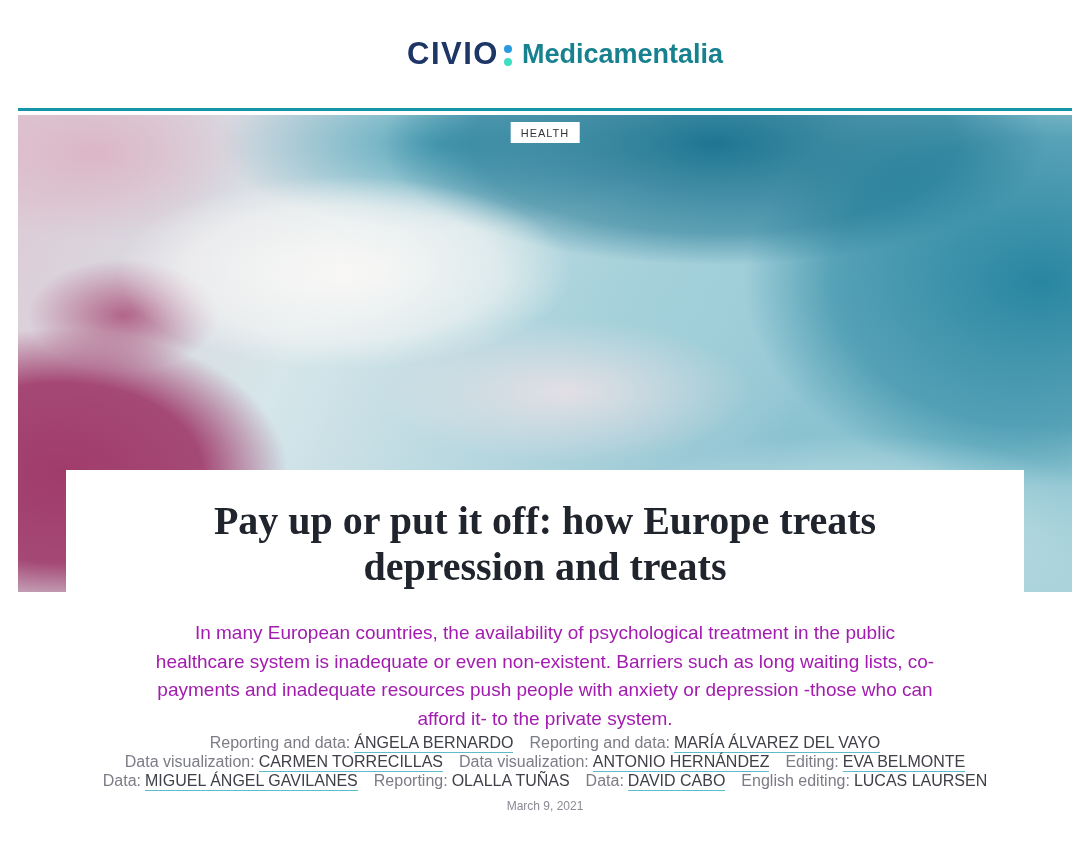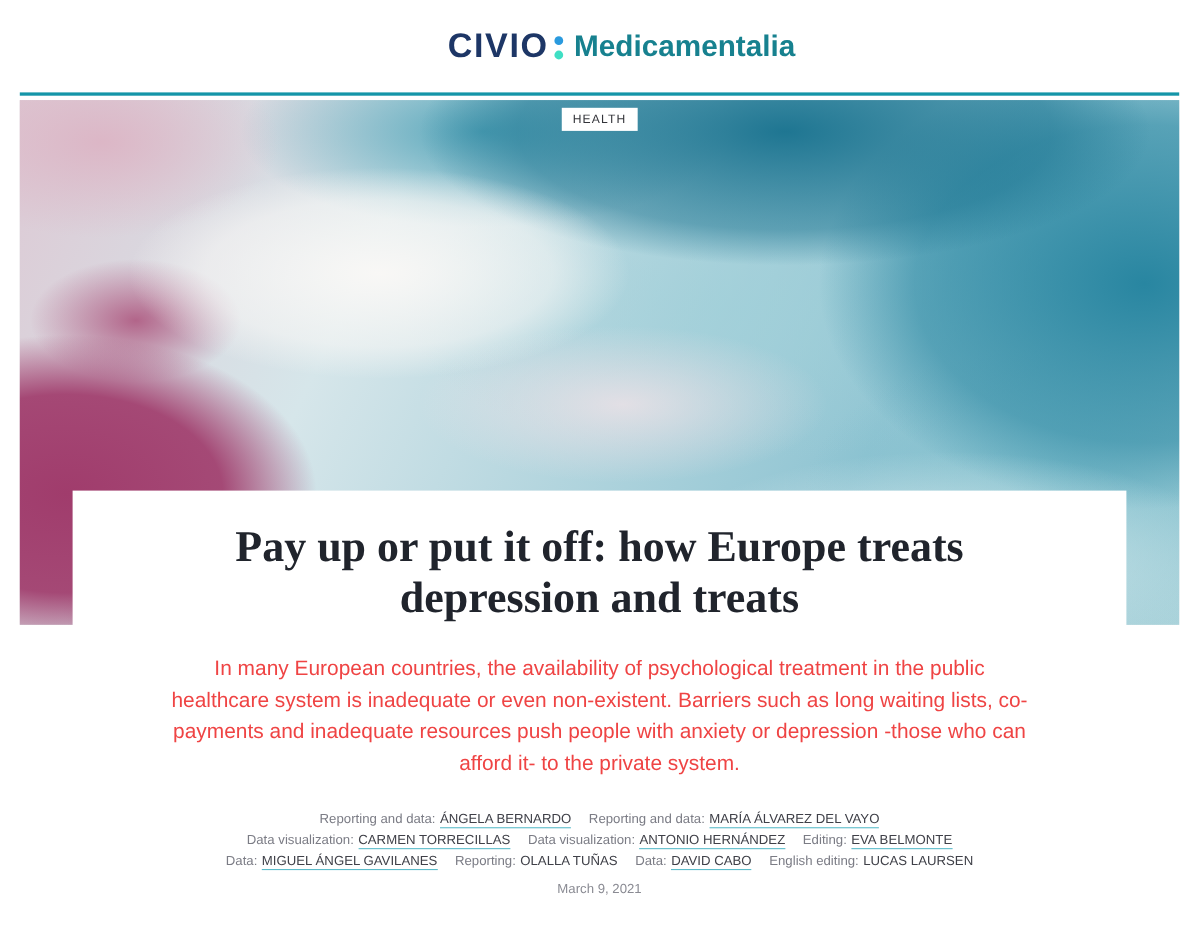--- a/index.html
+++ b/index.html
@@ -6,21 +6,21 @@
   body {
     width:1090px; height:850px;
     background:#ffffff;
     font-family:"Liberation Sans", sans-serif;
     overflow:hidden;
     position:relative;
   }
 
   
   .site-header {
-    height:84px;
+    height:108px;
     display:flex; align-items:center; justify-content:center;padding-left:40px;
   }
   .logo { display:flex; align-items:center; cursor:pointer; }
   .logo-civio {
     font-size:31px; font-weight:bold; letter-spacing:1.5px;
     color:#1d3666;
   }
   .logo-dots {
     display:flex; flex-direction:column; gap:5px;
     margin:3px 10px 0 5px;
@@ -83,26 +83,25 @@
     font-size:40px;
     line-height:1.15;
     color:#20242c;
   }
   .title-line { display:block; }
   .subtitle {
     margin:29px auto 0 auto;
     max-width:790px;
     font-size:19px;
     line-height:1.5;
-    color:#ef4444;
+    color:#a21caf;
     font-weight:400;
   }
   .credits {
-    margin-top:26px;
-    font-size:12px;
+    font-size:16px;
   }
   .credit-line {
     display:flex; justify-content:center; flex-wrap:wrap;
     column-gap:16px;
     line-height:19px;
   }
   .credit-item { white-space:nowrap; }
   .credit-role { color:#7b7c85; margin-right:4px; }
   .credit-name { color:#3f4048; text-decoration:none; }
   .credit-name.linked {

